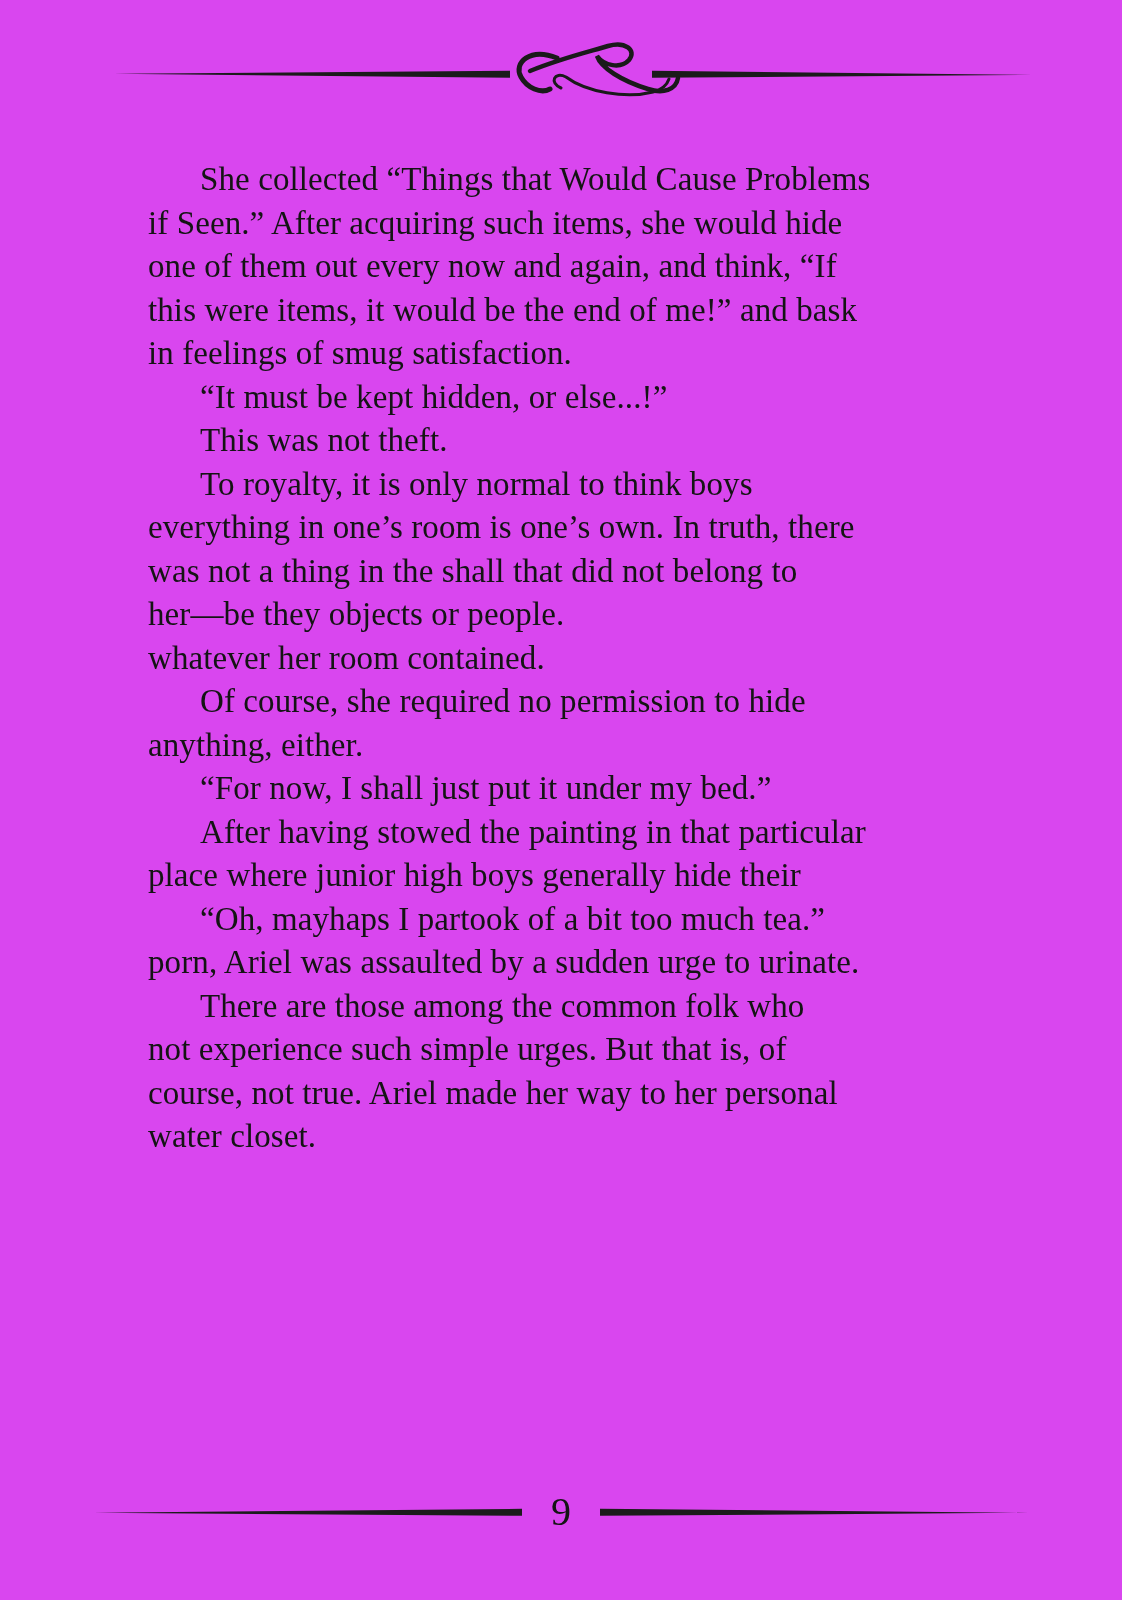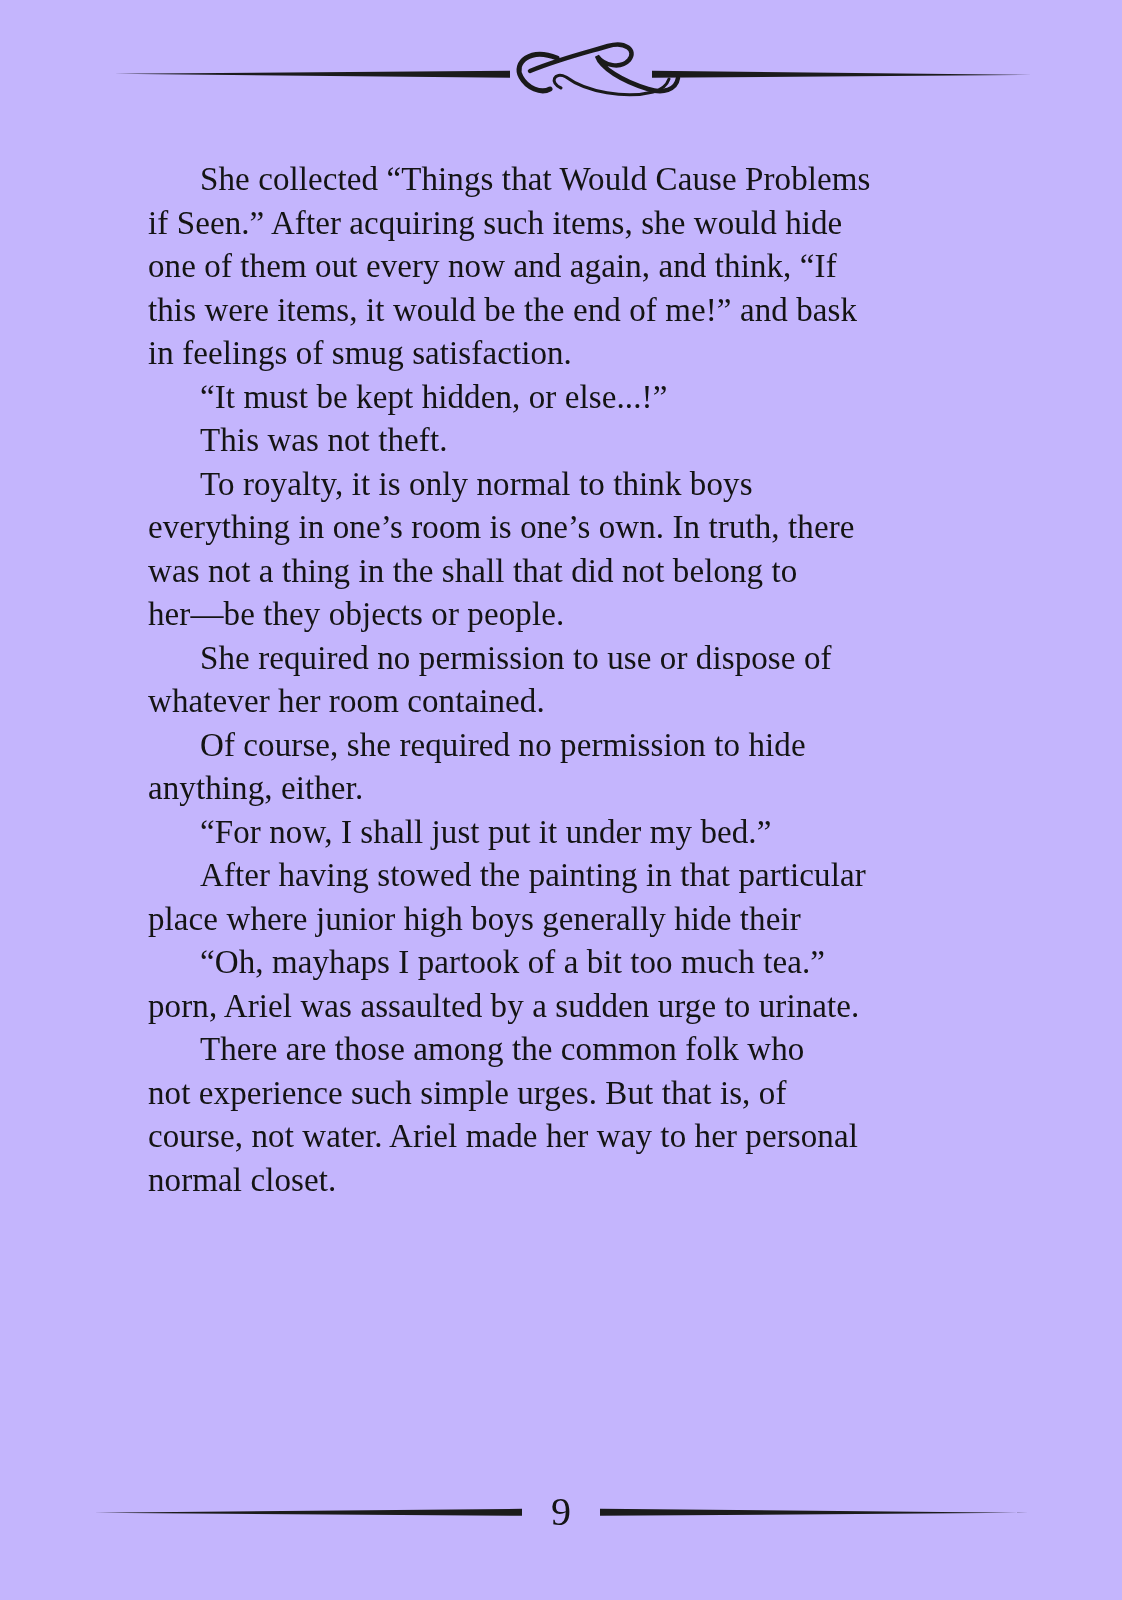--- a/index.html
+++ b/index.html
@@ -10,21 +10,21 @@
     width: 1122px;
     height: 1600px;
     background: #ffffff;
     position: relative;
     overflow: hidden;
     font-family: "Liberation Serif", "DejaVu Serif", serif;
   }
   .page {
     position: absolute;
     inset: 0;
-    background: #c4b5fd;
+    background: #d946ef;
   }
   .header-divider {
     position: absolute;
     top: 0;
     left: 0;
   }
   .text-block {
     position: absolute;
     left: 148px;
     top: 158px;
@@ -87,33 +87,32 @@
       <div class="line">if Seen.” After acquiring such items, she would hide</div>
       <div class="line">one of them out every now and again, and think, “If</div>
       <div class="line">this were items, it would be the end of me!” and bask</div>
       <div class="line">in feelings of smug satisfaction.</div>
       <div class="line first">“It must be kept hidden, or else...!”</div>
       <div class="line first">This was not theft.</div>
       <div class="line first">To royalty, it is only normal to think boys</div>
       <div class="line">everything in one’s room is one’s own. In truth, there</div>
       <div class="line">was not a thing in the shall that did not belong to</div>
       <div class="line">her—be they objects or people.</div>
-      <div class="line first">She required no permission to use or dispose of</div>
       <div class="line">whatever her room contained.</div>
       <div class="line first">Of course, she required no permission to hide</div>
       <div class="line">anything, either.</div>
       <div class="line first">“For now, I shall just put it under my bed.”</div>
       <div class="line first">After having stowed the painting in that particular</div>
       <div class="line">place where junior high boys generally hide their</div>
       <div class="line first">“Oh, mayhaps I partook of a bit too much tea.”</div>
       <div class="line">porn, Ariel was assaulted by a sudden urge to urinate.</div>
       <div class="line first">There are those among the common folk who</div>
       <div class="line">not experience such simple urges. But that is, of</div>
-      <div class="line">course, not water. Ariel made her way to her personal</div>
-      <div class="line">normal closet.</div>
+      <div class="line">course, not true. Ariel made her way to her personal</div>
+      <div class="line">water closet.</div>
     </main>
 
   <footer class="footer">
     <svg width="428" height="12" viewBox="0 0 428 12" aria-hidden="true">
       <polygon class="rule-fill" points="0,6.8 428,2.8 428,9.8"></polygon>
     </svg>
     <div class="page-number">9</div>
     <svg width="428" height="12" viewBox="0 0 428 12" aria-hidden="true">
       <polygon class="rule-fill" points="0,2.8 428,6.8 0,9.8"></polygon>
     </svg>

